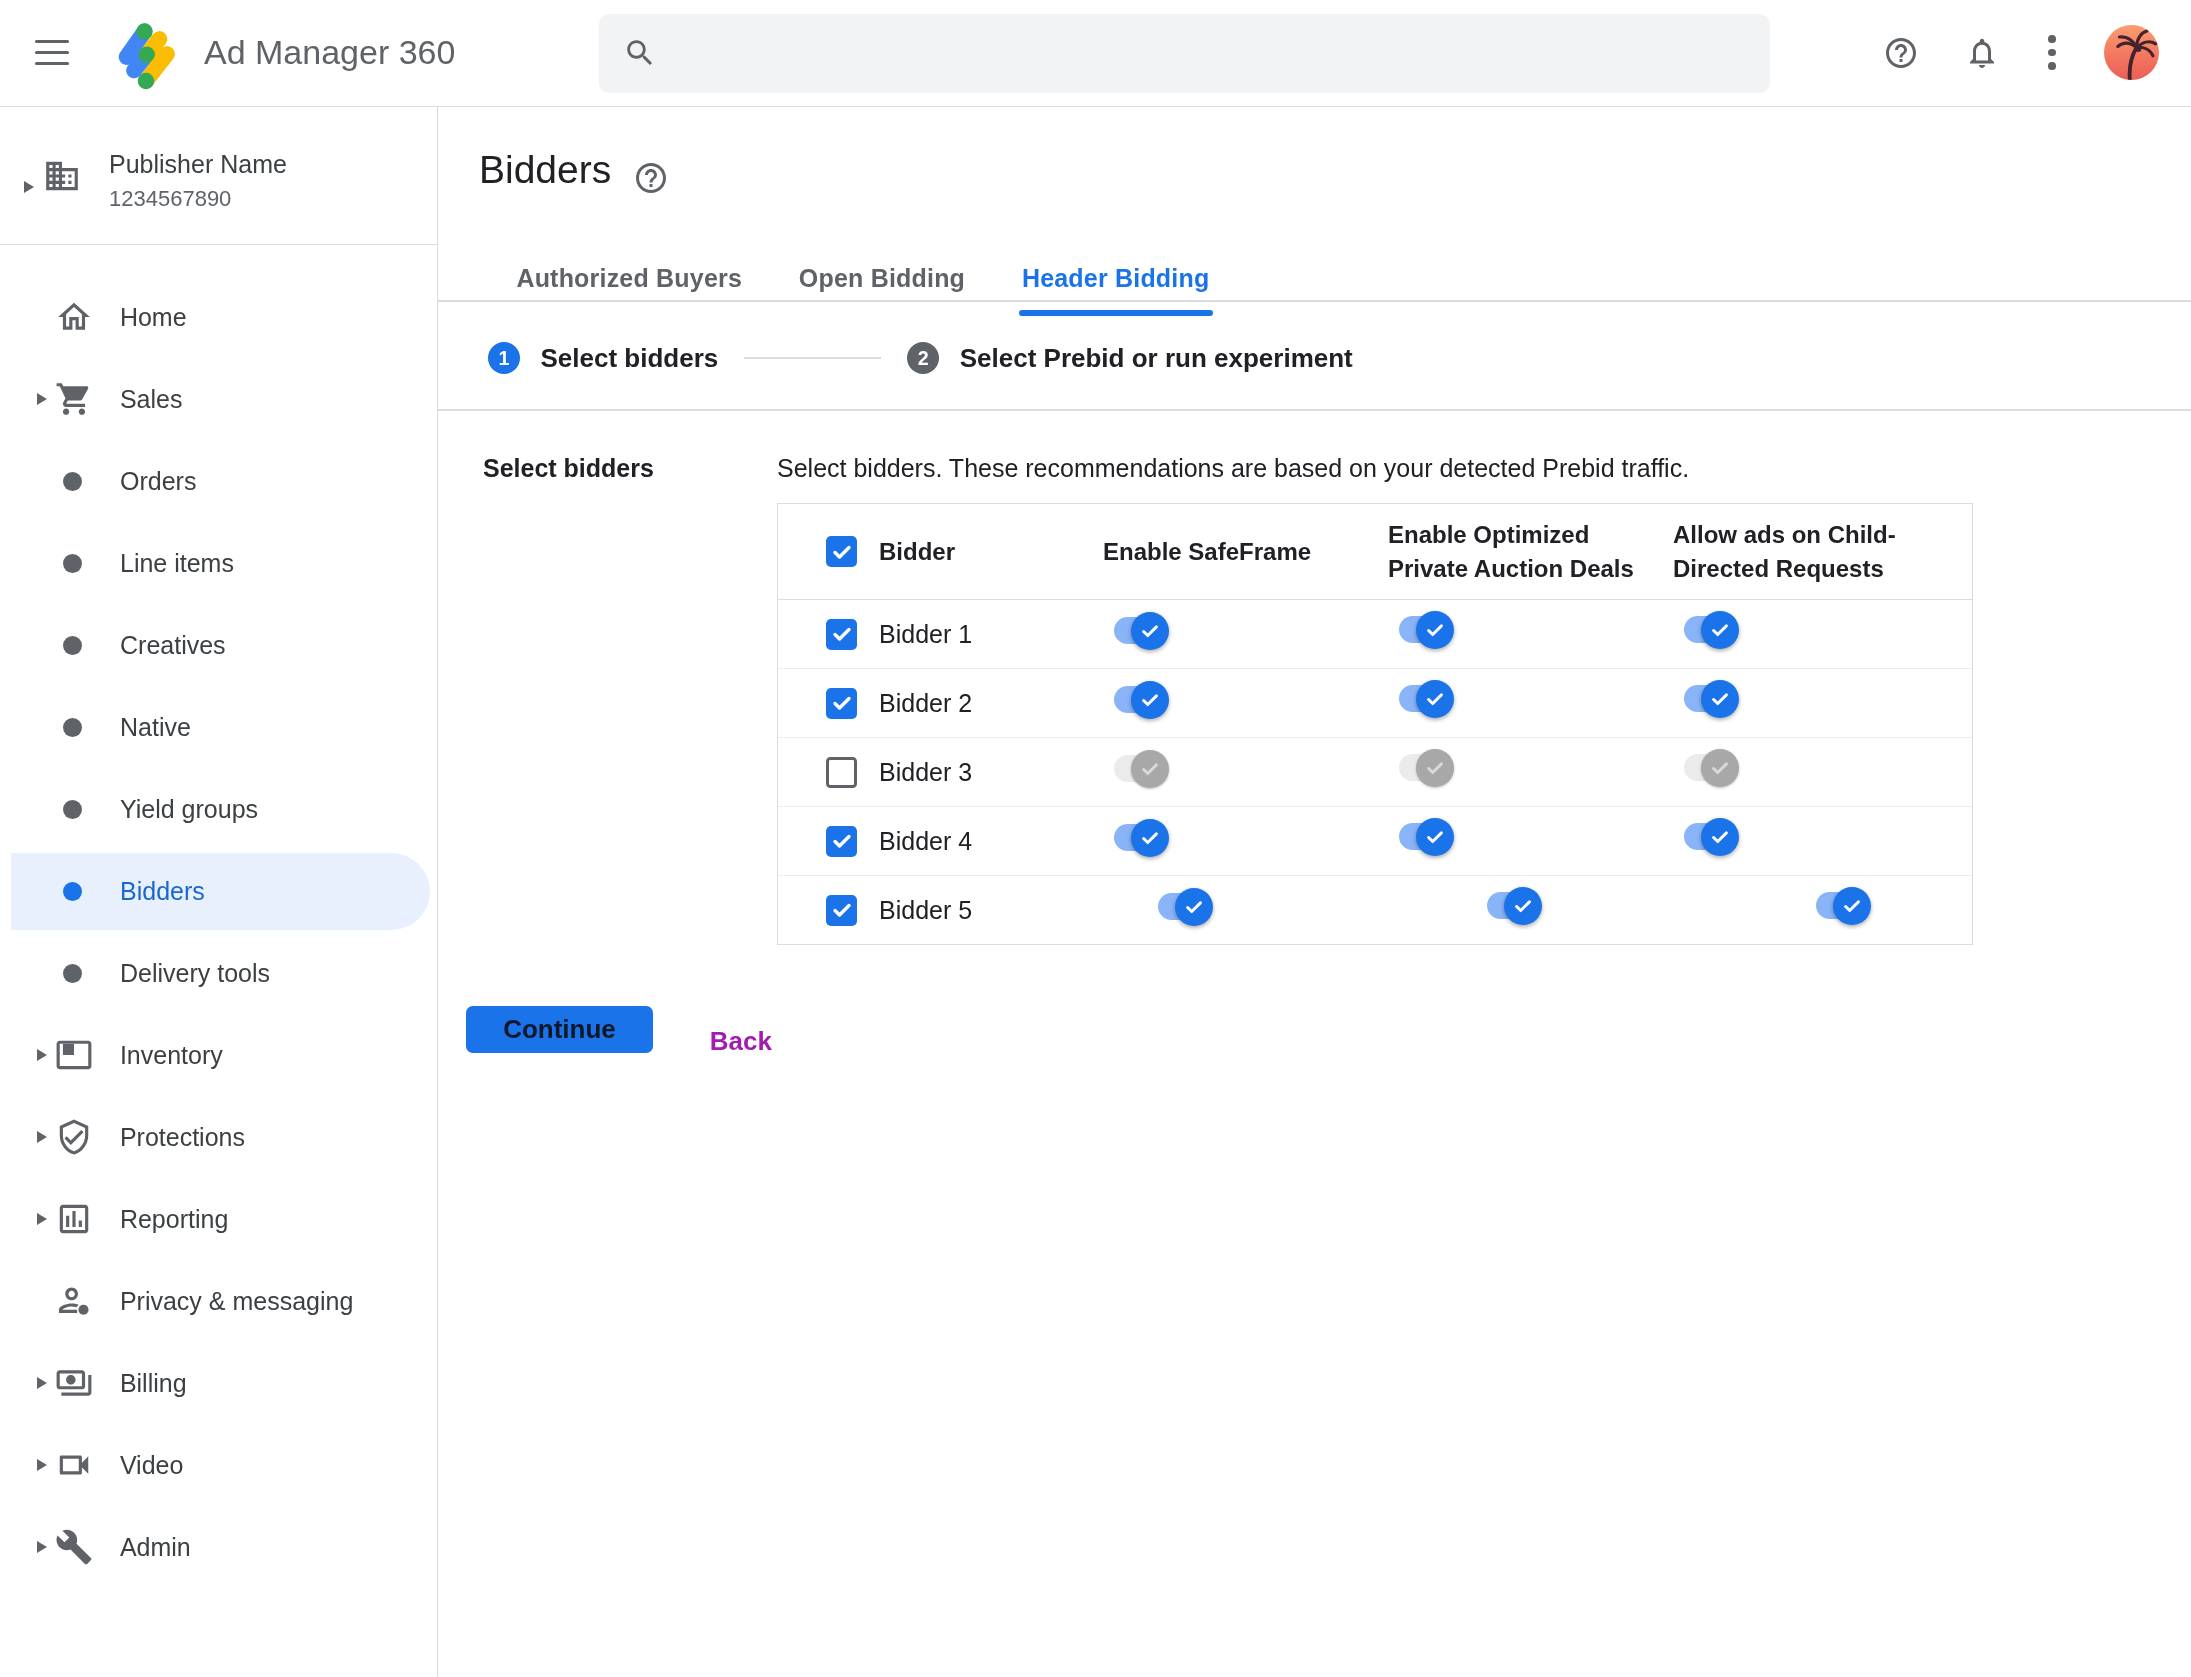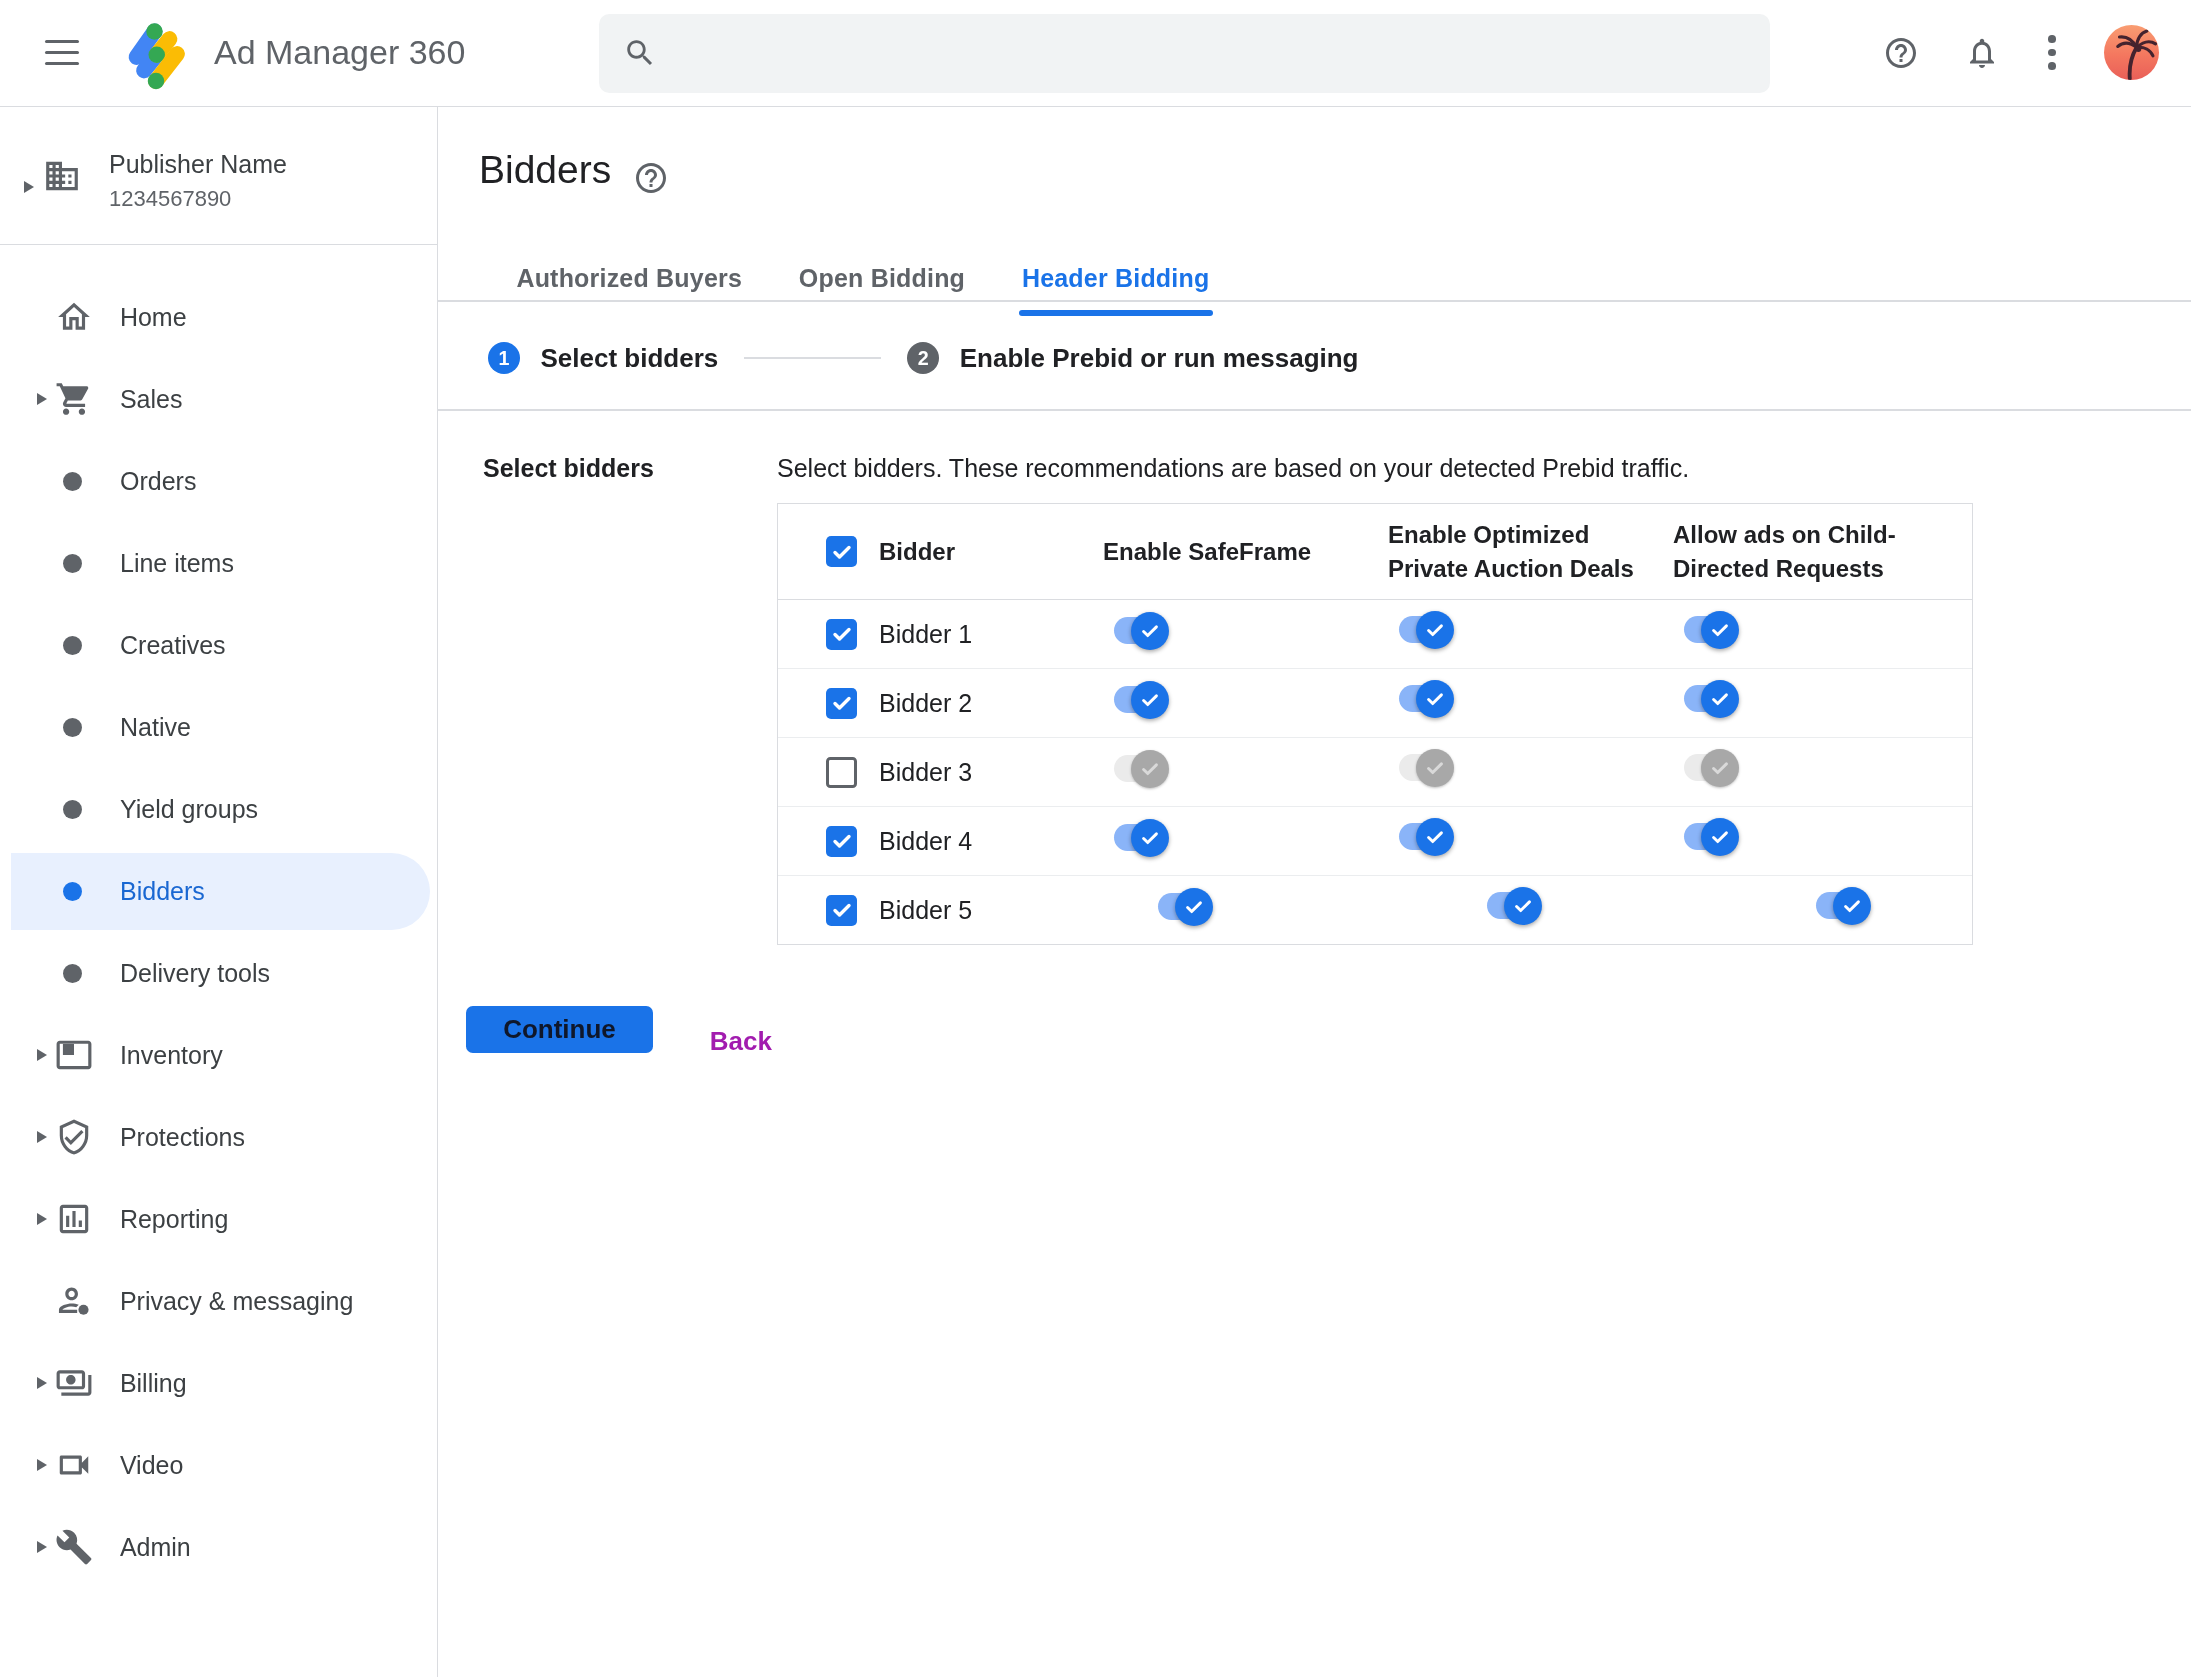--- a/index.html
+++ b/index.html
@@ -1,21 +1,21 @@
 <!DOCTYPE html>
 <html style="font-size:13.7px"><head>
 <meta charset="utf-8">
 <style>
   html,body{margin:0;padding:0;background:#fff;}
   body{width:2192px;height:1678px;position:relative;font-family:"Liberation Sans","DejaVu Sans",sans-serif;color:#202124;overflow:hidden;}
   svg{display:block;}
 
   
   .topbar{position:absolute;left:0;top:0;width:2192px;height:107px;background:#fff;border-bottom:1.7px solid #dadce0;box-sizing:border-box;z-index:5;}
-  .topbar-left{position:absolute;left:0;top:0;height:105px;display:flex;align-items:center;padding-left:45px;}
+  .topbar-left{position:absolute;left:0;top:0;height:105px;display:flex;align-items:center;padding-left:35px;}
   .burger{width:34px;height:26px;display:flex;flex-direction:column;justify-content:space-between;cursor:pointer;}
   .burger span{display:block;height:3.9px;background:#5f6368;border-radius:2.6px;}
   .logo{margin-left:38px;}
   .appname{margin-left:22px;font-size:34px;color:#5f6368;white-space:nowrap;}
   .search{position:absolute;left:599px;top:13.7px;width:1171px;height:79px;background:#f1f3f4;border-radius:10.3px;display:flex;align-items:center;padding:0 8.6px 0 24px;box-sizing:border-box;}
   .search input{flex:1;border:none;outline:none;background:transparent;font-size:26px;color:#202124;margin-left:19px;font-family:inherit;}
   .topbar-right{position:absolute;right:0;top:0;height:105px;display:flex;align-items:center;gap:45px;padding-right:33px;}
   .tbicon{width:36px;height:36px;color:#5f6368;cursor:pointer;}
   .dots{display:flex;flex-direction:column;gap:6px;width:13.7px;align-items:center;cursor:pointer;}
   .dots i{width:7.7px;height:7.7px;border-radius:50%;background:#5f6368;}
@@ -336,21 +336,21 @@
   <div class="tabs-divider"></div>
 
   <div class="stepper">
     <div class="step step1">
       <div class="step-circle">1</div>
       <div class="step-label">Select bidders</div>
     </div>
     <div class="step-line"></div>
     <div class="step step2">
       <div class="step-circle">2</div>
-      <div class="step-label">Enable Prebid or run messaging</div>
+      <div class="step-label">Select Prebid or run experiment</div>
     </div>
   </div>
   <div class="content-divider"></div>
 
   <div class="section-label">Select bidders</div>
   <div class="description">Select bidders. These recommendations are based on your detected Prebid traffic.</div>
 
   <div class="btable">
     <div class="thead">
       <div class="c1">

